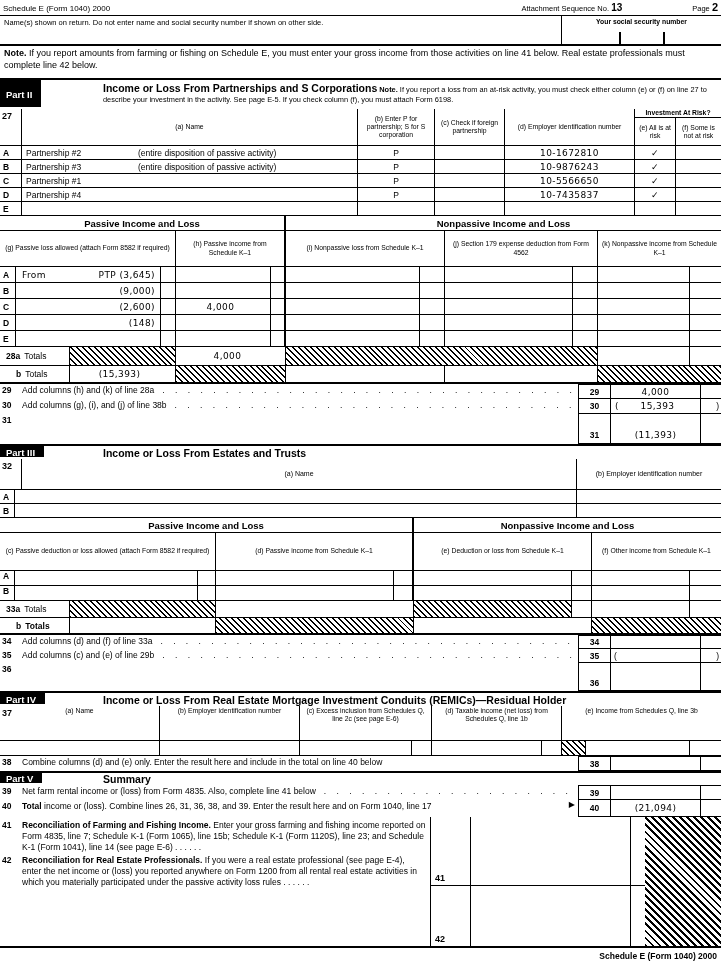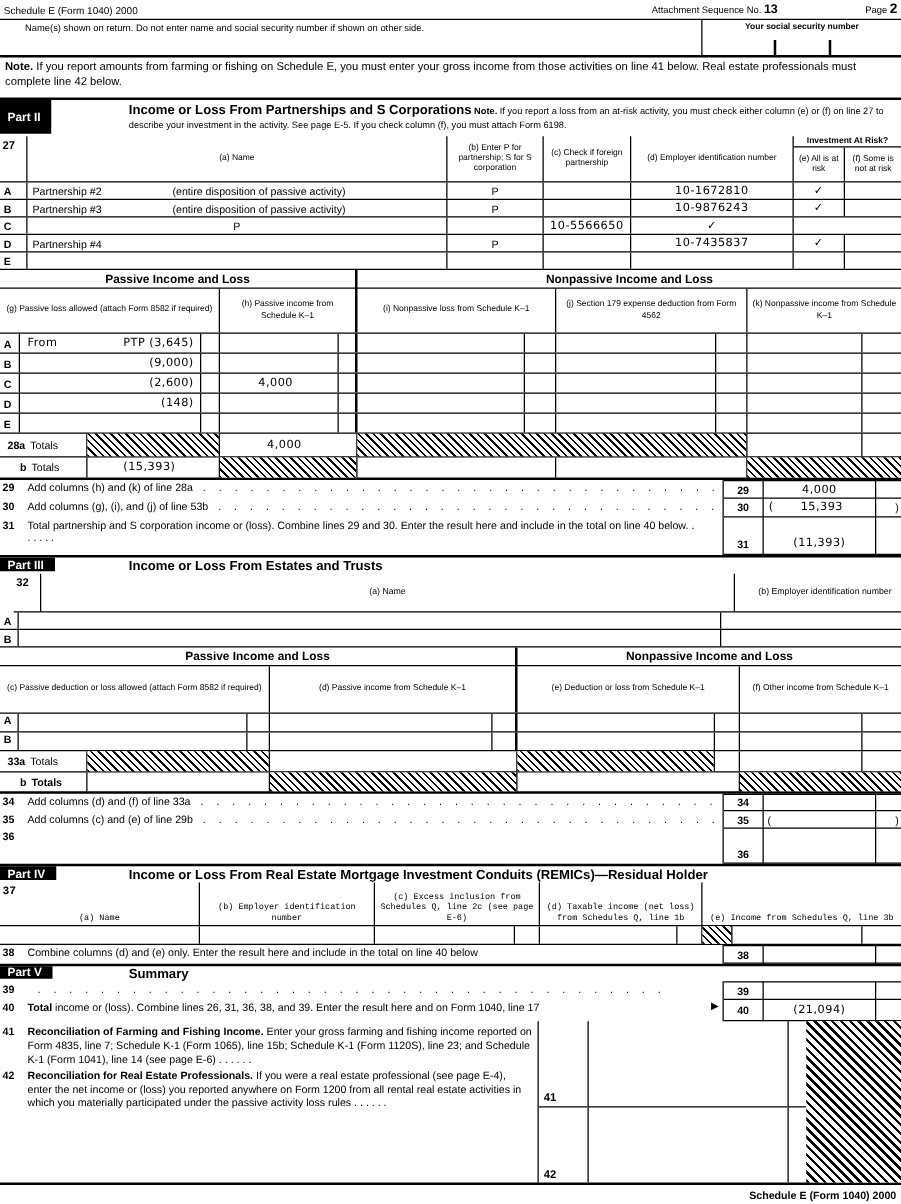--- a/index.html
+++ b/index.html
@@ -13,21 +13,21 @@
   .val { font-family:"DejaVu Sans",sans-serif; font-size:9px; letter-spacing:.4px; }
 
   
   .hdr-top { height:16px; border-bottom:1px solid #000; display:flex; align-items:flex-end; padding:0 3px 2px 3px; font-size:8px; }
   .hdr-top .att { margin-left:auto; margin-right:70px; font-size:7.5px; }
   .hdr-top .att .no { font-weight:bold; font-size:10px; }
   .hdr-top .pg { font-size:7.5px; }
   .hdr-top .pg .no { font-weight:bold; font-size:11px; }
 
   .name-row { height:30px; border-bottom:2px solid #000; display:flex; }
-  .name-row .ins { flex:1; font-size:7.5px; padding:2px 20px; }
+  .name-row .ins { flex:1; font-size:7.5px; padding:2px 4px; }
   .ssn-box { width:160px; border-left:1px solid #000; display:flex; flex-direction:column; }
   .ssn-box .lbl { font-size:6.8px; font-weight:bold; text-align:center; padding-top:2px; }
   .ssn-sep { display:flex; justify-content:center; gap:42px; flex:1; align-items:flex-end; }
   .ssn-sep i { border-left:2px dashed #000; height:12px; display:inline-block; }
 
   .top-note { height:32px; font-size:9px; padding:2px 4px; line-height:1.3; }
 
   
   .band { border-top:2px solid #000; position:relative; }
   .chip { position:absolute; left:0; top:0; bottom:2px; background:#000; color:#fff; font-weight:bold; font-size:9.5px; padding:1px 9px 0 6px; display:flex; align-items:center; }
@@ -89,21 +89,21 @@
   .rbox { width:143px; flex:none; display:grid; grid-template-columns:32px 90px 21px; border-left:1px solid #000; }
   .rbox > div { border-right:1px solid #000; border-bottom:1px solid #000; display:flex; align-items:center; }
   .rbox > div:last-child { border-right:none; }
   .rbox .bno { font-weight:bold; justify-content:center; }
   .rbox .bval { justify-content:center; }
   .rbox .paren-open { justify-content:flex-start; padding-left:3px; }
   .rbox.topb > div { border-top:1px solid #000; }
   .h15 { height:15px; } .h14 { height:14px; } .h28 { height:28px; } .h30 { height:30px; }
 
   
-  .t32-head { height:31px; display:grid; grid-template-columns:22px 555px 144px; border-bottom:1px solid #000; font-size:7px;margin-left:11px; }
+  .t32-head { height:31px; display:grid; grid-template-columns:22px 555px 144px; border-bottom:1px solid #000; font-size:7px; }
   .t32-head > div { border-right:1px solid #000; display:flex; align-items:center; justify-content:center; text-align:center; line-height:1.25; }
   .t32-head > div:last-child { border-right:none; }
   .t32-head .no32 { font-weight:bold; font-size:9px; align-items:flex-start; justify-content:flex-start; padding:2px; }
   .t32-row { height:14px; display:grid; grid-template-columns:15px 562px 144px; border-bottom:1px solid #000; font-size:8.5px; }
   .t32-row > div { border-right:1px solid #000; display:flex; align-items:center; }
   .t32-row > div:last-child { border-right:none; }
   .t32-row .ltr { font-weight:bold; padding-left:3px; }
 
   
   .pl3-band { height:15px; display:grid; grid-template-columns:414px 307px; border-bottom:1px solid #000; }
@@ -121,21 +121,21 @@
   .tot33 { height:17px; display:grid; font-size:8.5px; border-bottom:1px solid #000; }
   .tot33.a { grid-template-columns:70px 146px 198px 158px 20px 98px 31px; }
   .tot33.b { grid-template-columns:70px 146px 198px 178px 129px; border-bottom:2px solid #000; }
   .tot33 > div { border-right:1px solid #000; display:flex; align-items:center; }
   .tot33 > div:last-child { border-right:none; }
   .tot33 .lab { padding-left:6px; gap:4px; }
   .tot33.b .lab { padding-left:16px; }
 
   
   .t37-head { height:35px; display:grid; grid-template-columns:160px 140px 132px 130px 159px; border-bottom:1px solid #000; font-size:6.8px; }
-  .t37-head > div { border-right:1px solid #000; display:flex; align-items:flex-end; justify-content:center; text-align:center; line-height:1.25; padding:1px 3px; position:relative;font-family:Liberation Mono, monospace; }
+  .t37-head > div { border-right:1px solid #000; display:flex; align-items:flex-start; justify-content:center; text-align:center; line-height:1.25; padding:1px 3px; position:relative; }
   .t37-head > div:last-child { border-right:none; }
   .t37-head .no37 { position:absolute; left:2px; top:2px; font-weight:bold; font-size:9px; }
   .t37-row { height:15px; display:grid; grid-template-columns:160px 140px 112px 20px 110px 20px 24px 104px 31px; border-bottom:1px solid #000; }
   .t37-row > div { border-right:1px solid #000; }
   .t37-row > div:last-child { border-right:none; }
 
   
   .bottom-block { height:131px; display:flex; border-bottom:2px solid #000; }
   .bb-left { width:430px; flex:none; font-size:8.5px; line-height:1.27; }
   .bb-left .para { display:flex; padding-top:3px; }
@@ -229,20 +229,24 @@
         <span class="nm2">(entire disposition of passive activity)</span>
       </div>
     <div class="c" style="justify-content:center">P</div>
     <div></div>
     <div class="val" style="justify-content:center">10-9876243</div>
     <div class="val" style="justify-content:center">✓</div>
     <div></div>
   </div>
   <div class="t27-row">
     <div class="ltr">C</div>
+    <div class="nm">
+        <span class="nm1">Partnership #1</span>
+        <span class="nm2"></span>
+      </div>
     <div class="c" style="justify-content:center">P</div>
     <div></div>
     <div class="val" style="justify-content:center">10-5566650</div>
     <div class="val" style="justify-content:center">✓</div>
     <div></div>
   </div>
   <div class="t27-row">
     <div class="ltr">D</div>
     <div class="nm">
         <span class="nm1">Partnership #4</span>
@@ -374,37 +378,36 @@
     <div class="ltext">Add columns (h) and (k) of line 28a</div>
     <div class="dots">. . . . . . . . . . . . . . . . . . . . . . . . . . . . . . . . . . . . . . . .</div>
     <div class="rbox topb h15">
       <div class="bno">29</div>
       <div class="bval val">4,000</div>
       <div></div>
     </div>
   </div>
   <div class="sline h15">
     <div class="lno">30</div>
-    <div class="ltext">Add columns (g), (i), and (j) of line 53b</div>
+    <div class="ltext">Add columns (g), (i), and (j) of line 38b</div>
     <div class="dots">. . . . . . . . . . . . . . . . . . . . . . . . . . . . . . . . . . . . . . . .</div>
     <div class="rbox h15">
       <div class="bno">30</div>
       <div class="bval val" style="justify-content:space-between;padding:0 4px">
           <span>(</span>
           <span>15,393</span>
           <span></span>
         </div>
       <div style="justify-content:flex-end;padding-right:3px">
           <span>)</span>
         </div>
     </div>
   </div>
   <div class="sline h30">
     <div class="lno">31</div>
-    <div class="ltext" style="width:534px"><span>Total partnership and S corporation income or (loss). Combine lines 29 and 30. Enter the result here and include in the total on line 40 below.</span> <span>. . . . . .</span></div>
     <div style="flex:1"></div>
     <div class="rbox h30">
       <div class="bno" style="align-items:flex-end;padding-bottom:3px">31</div>
       <div class="bval val" style="align-items:flex-end;padding-bottom:3px">(11,393)</div>
       <div></div>
     </div>
   </div>
 
   <div class="band band-simple">
     <div class="chip">Part III</div>
@@ -557,20 +560,21 @@
     </div>
   </div>
 
   <div class="band band-simple band-p5">
     <div class="chip">Part V</div>
     <span class="band-title">Summary</span>
   </div>
 
   <div class="sline h15">
     <div class="lno">39</div>
+    <div class="ltext">Net farm rental income or (loss) from Form 4835. Also, complete line 41 below</div>
     <div class="dots">. . . . . . . . . . . . . . . . . . . . . . . . . . . . . . . . . . . . . . . .</div>
     <div class="rbox topb h15">
       <div class="bno">39</div>
       <div class="bval"></div>
       <div></div>
     </div>
   </div>
 
   <div class="sline" style="height:17px">
     <div class="lno">40</div>

